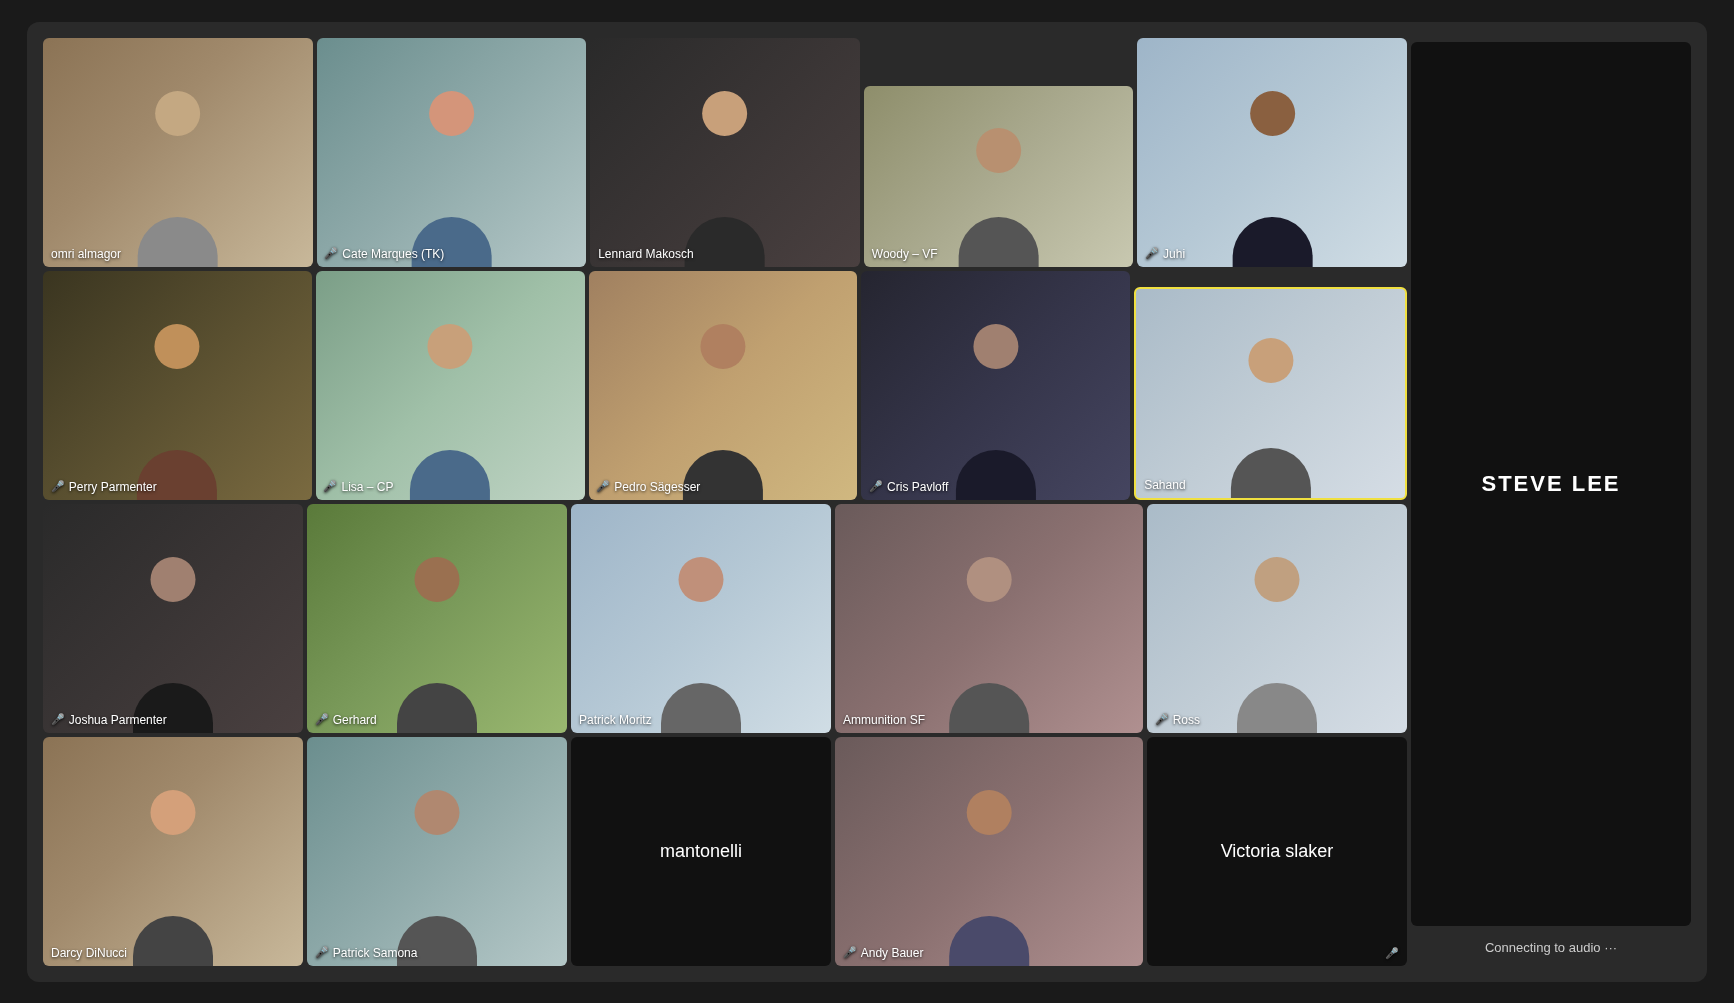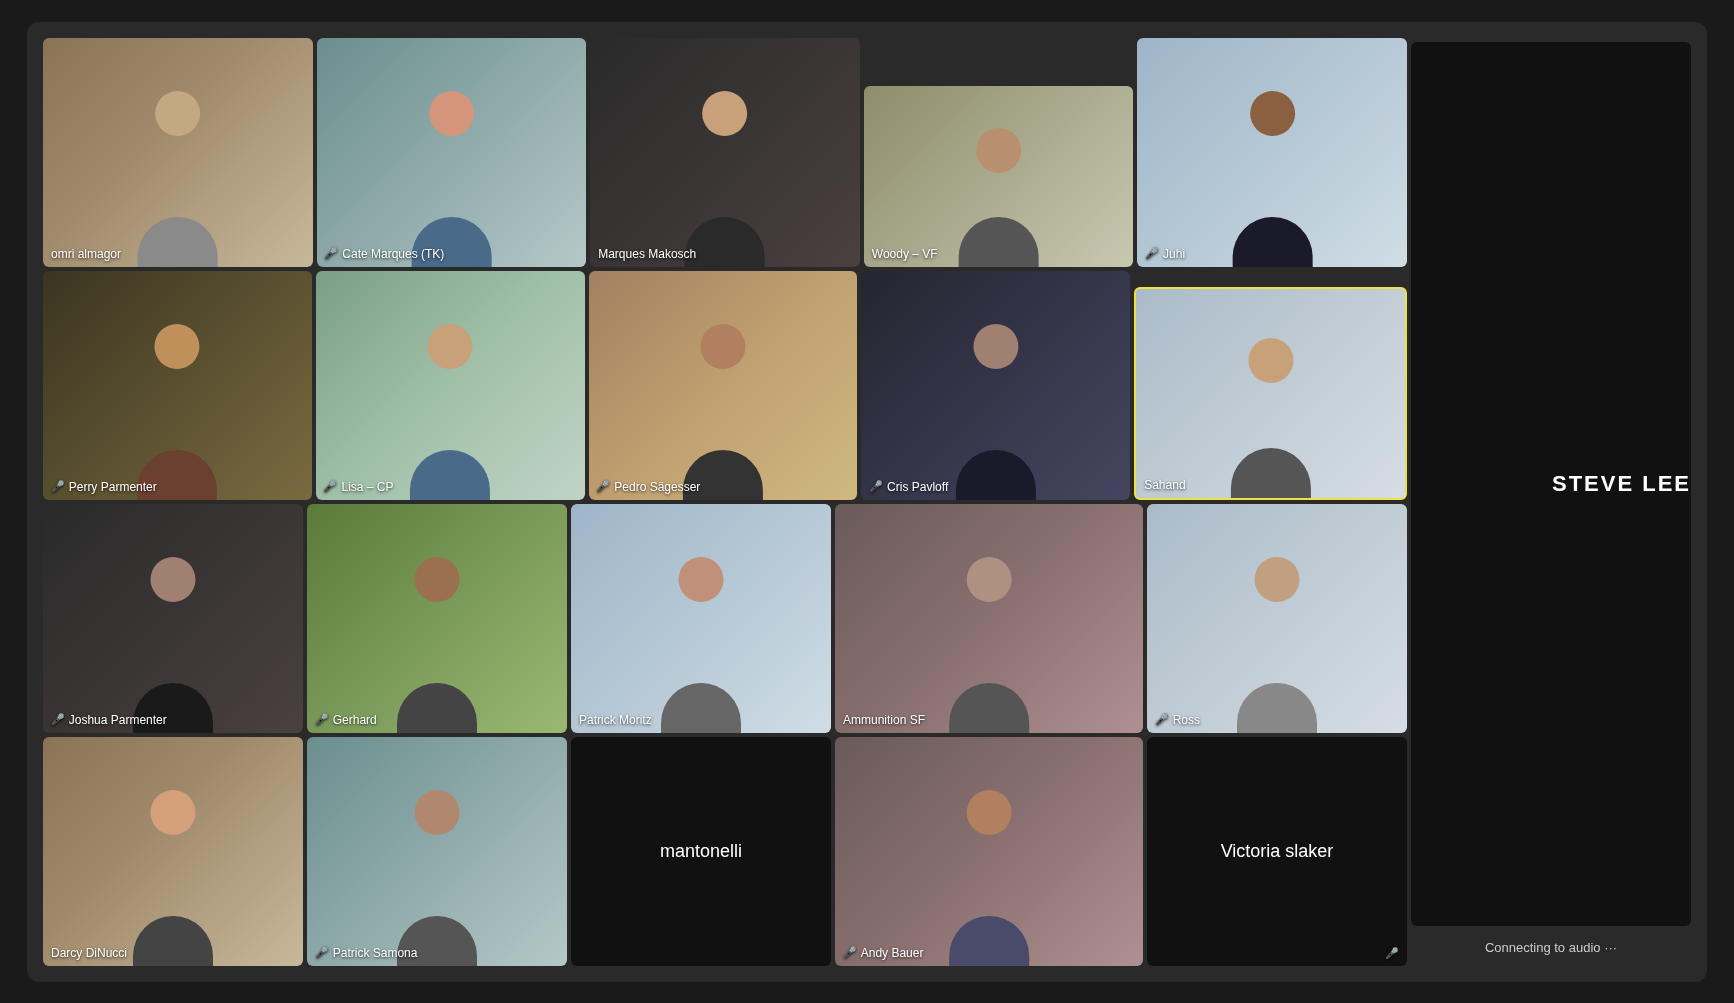--- a/index.html
+++ b/index.html
@@ -126,21 +126,21 @@
     @keyframes blink {
       0%, 100% { opacity: 1; }
       50% { opacity: 0.2; }
     }
 
     .steve-tile {
       background: #111;
       flex: 3;
       border-radius: 6px;
       display: flex;
-      align-items: flex-end;
+      align-items: center;
       justify-content: center;
       flex-direction: column;
       gap: 8px;
     }
     .steve-name {
       color: #fff;
       font-size: 22px;
       font-weight: 600;
       letter-spacing: 2px;
       text-transform: uppercase;
@@ -171,21 +171,21 @@
           <span class="mute-icon">🎤</span>
           <span>Cate Marques (TK)</span>
         </div>
       </div>
       <div class="video-tile bg-dark2">
         <div class="person-shape">
           <div class="person-head" style="background:#c8a07a;"></div>
           <div class="person-body" style="background:#2a2a2a;"></div>
         </div>
         <div class="participant-label">
-          <span>Marques Makosch</span>
+          <span>Lennard Makosch</span>
         </div>
       </div>
       <div class="video-tile bg-room3">
         <div class="person-shape">
           <div class="person-head" style="background:#b89070;"></div>
           <div class="person-body" style="background:#555;"></div>
         </div>
         <div class="participant-label">
           <span>Woody – VF</span>
         </div>

